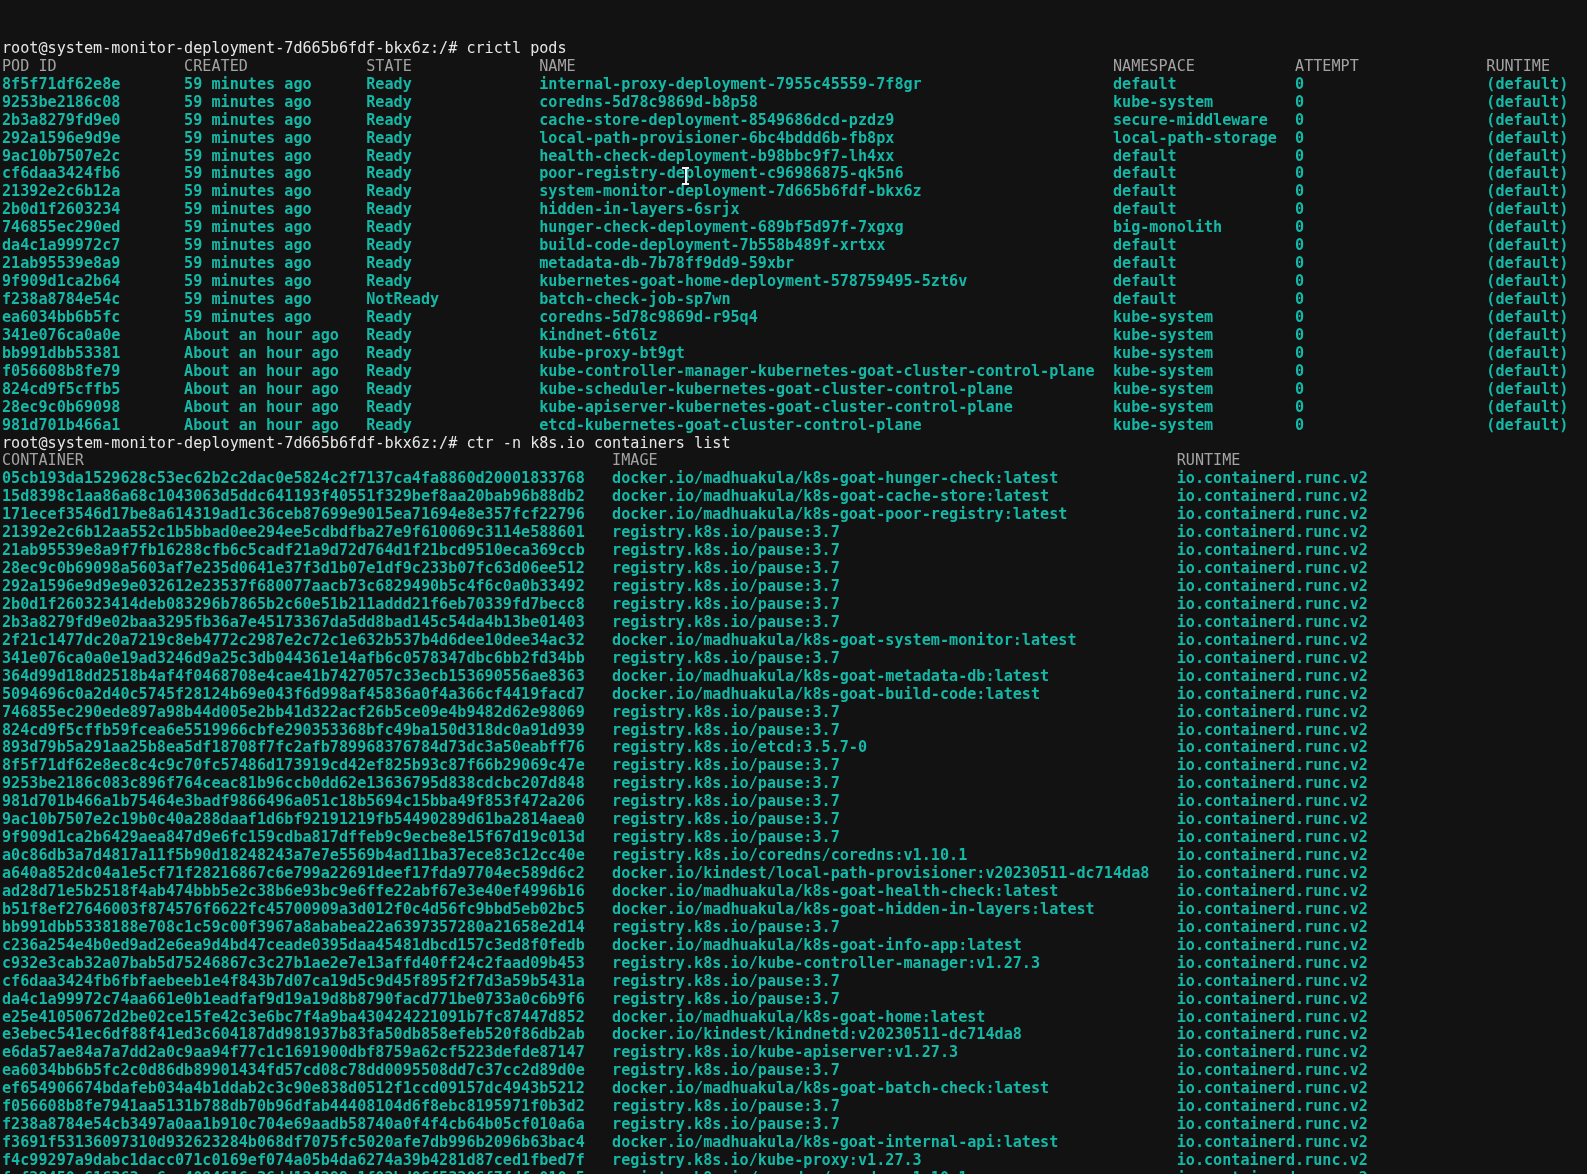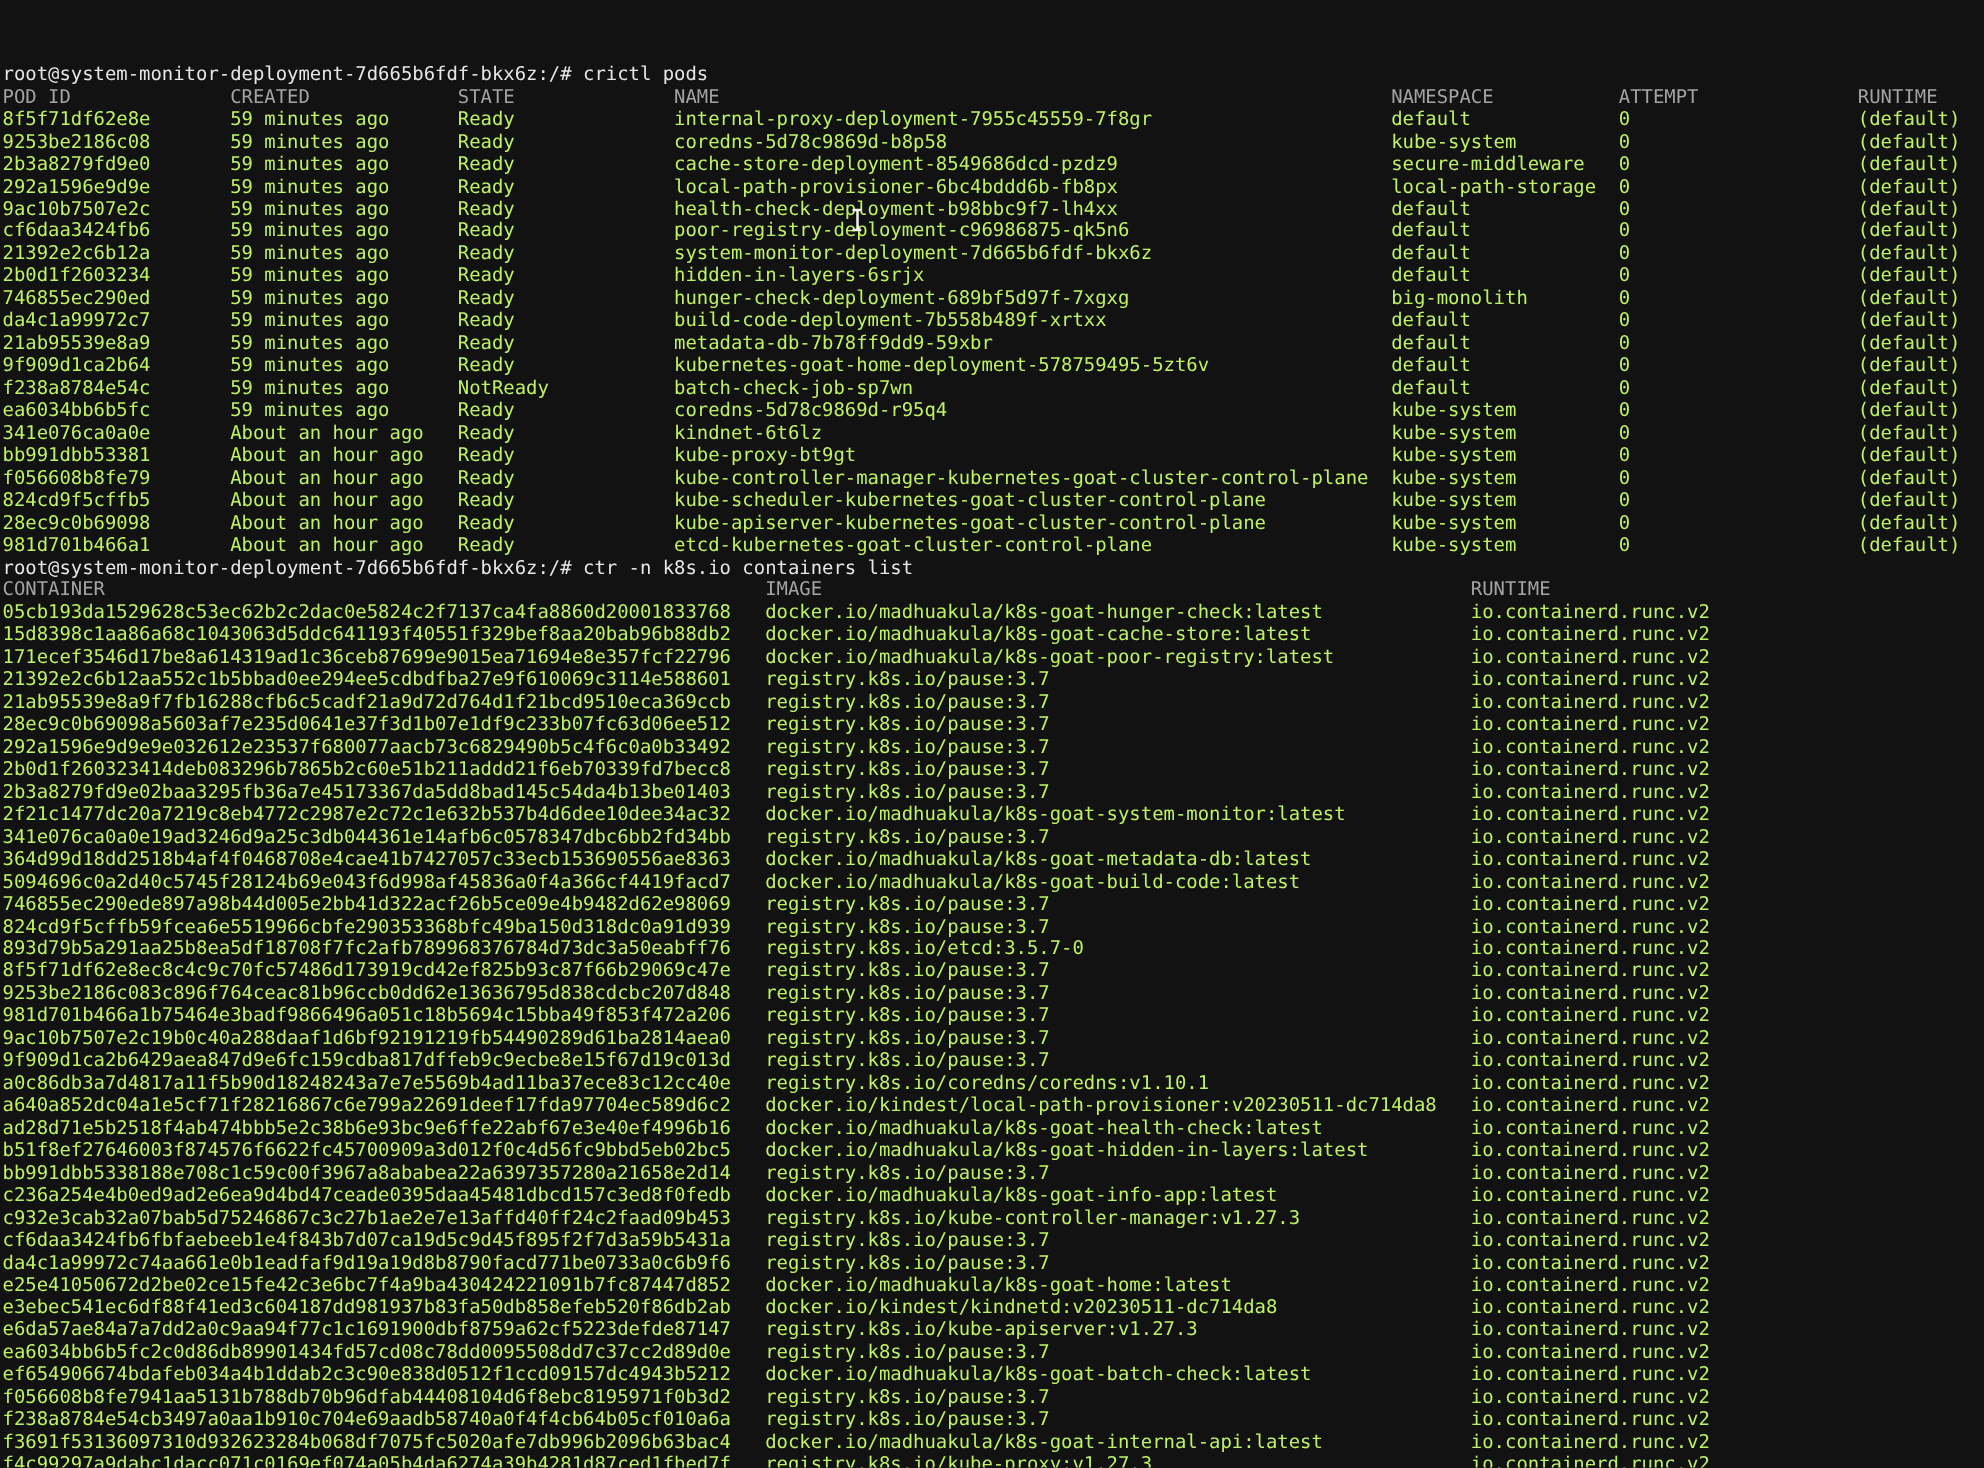--- a/index.html
+++ b/index.html
@@ -17,33 +17,33 @@
   #terminal {
     position: relative;
     width: 1587px;
     height: 1174px;
     background: #121212;
     color: #d8d8d8;
     font-family: "DejaVu Sans Mono", "Liberation Mono", monospace;
     font-size: 15.2px;
     line-height: 17.95px;
     letter-spacing: 0px;
-    padding: 15px 0 0 2px;
+    padding: 4px 0 0 2px;
     box-sizing: border-box;
     white-space: pre;
     overflow: hidden;
   }
   .line {
     height: 17.95px;
     white-space: pre;
     font-family: "DejaVu Sans Mono", "Liberation Mono", monospace;
   }
   .prompt { color: #e6e6e6; }
   .hdr { color: #a3a3a3; }
-  .row { color: #bef264; }
+  .row { color: #14b8a6; font-weight: bold; }
   
   #mouse-cursor {
     position: absolute;
     left: 682px;
     top: 166px;
     width: 7px;
     height: 20px;
     pointer-events: none;
   }
   #mouse-cursor .bar {

